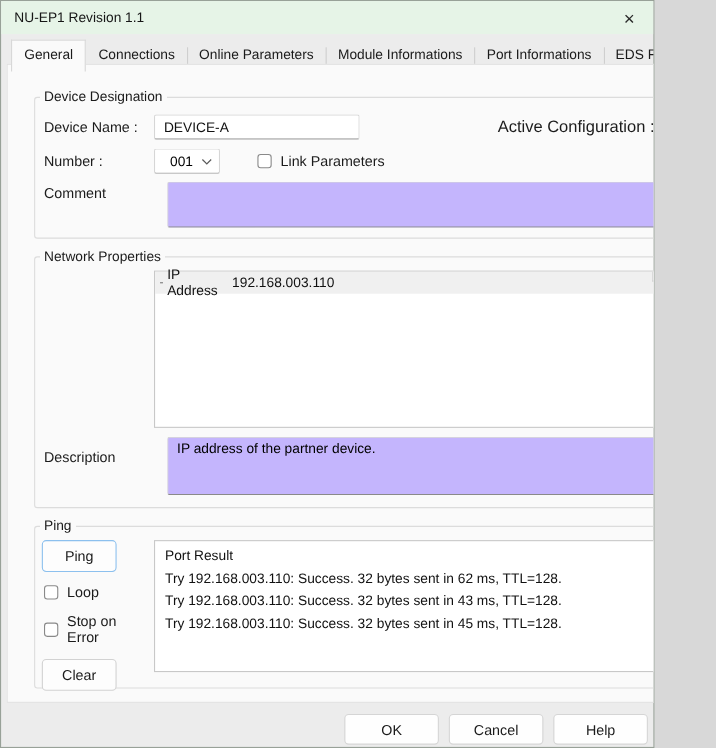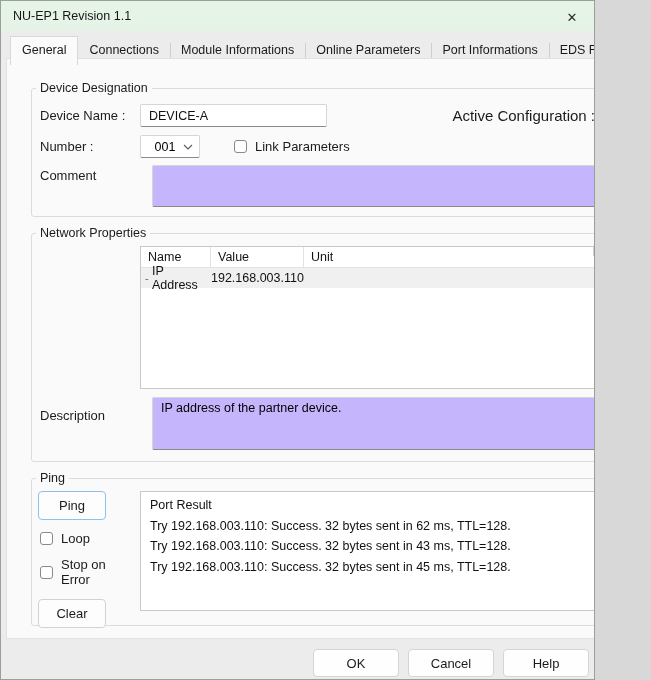--- a/index.html
+++ b/index.html
@@ -157,22 +157,22 @@
 <div class="window">
 
   <div class="titlebar">
     <span>NU-EP1 Revision 1.1</span>
     <span class="close-btn">✕</span>
   </div>
 
   <div class="tabs">
     <div class="tab active">General</div>
     <div class="tab">Connections</div>
+    <div class="tab">Online Parameters</div>
     <div class="tab">Module Informations</div>
-    <div class="tab">Online Parameters</div>
     <div class="tab">Port Informations</div>
     <div class="tab">EDS File</div>
   </div>
 
   <div class="page">
 
     <fieldset id="fs-device">
       <legend>Device Designation</legend>
 
       <div class="row row1">
@@ -211,25 +211,20 @@
             <span class="tri-down"></span>
           </div>
         </div>
       </div>
     </fieldset>
 
     <fieldset id="fs-network">
       <legend>Network Properties</legend>
 
       <div class="np-table">
-        <div class="np-head">
-          <span class="hc c-name">Name</span>
-          <span class="hc c-value">Value</span>
-          <span class="hc c-unit">Unit</span>
-        </div>
         <div class="corner-box"></div>
         <div class="np-row">
           <span class="expander">-</span>
           <span class="rc-name">IP Address</span>
           <span class="rc-value">192.168.003.110</span>
           <span class="rc-unit"></span>
         </div>
       </div>
 
       <div class="row desc-row">

